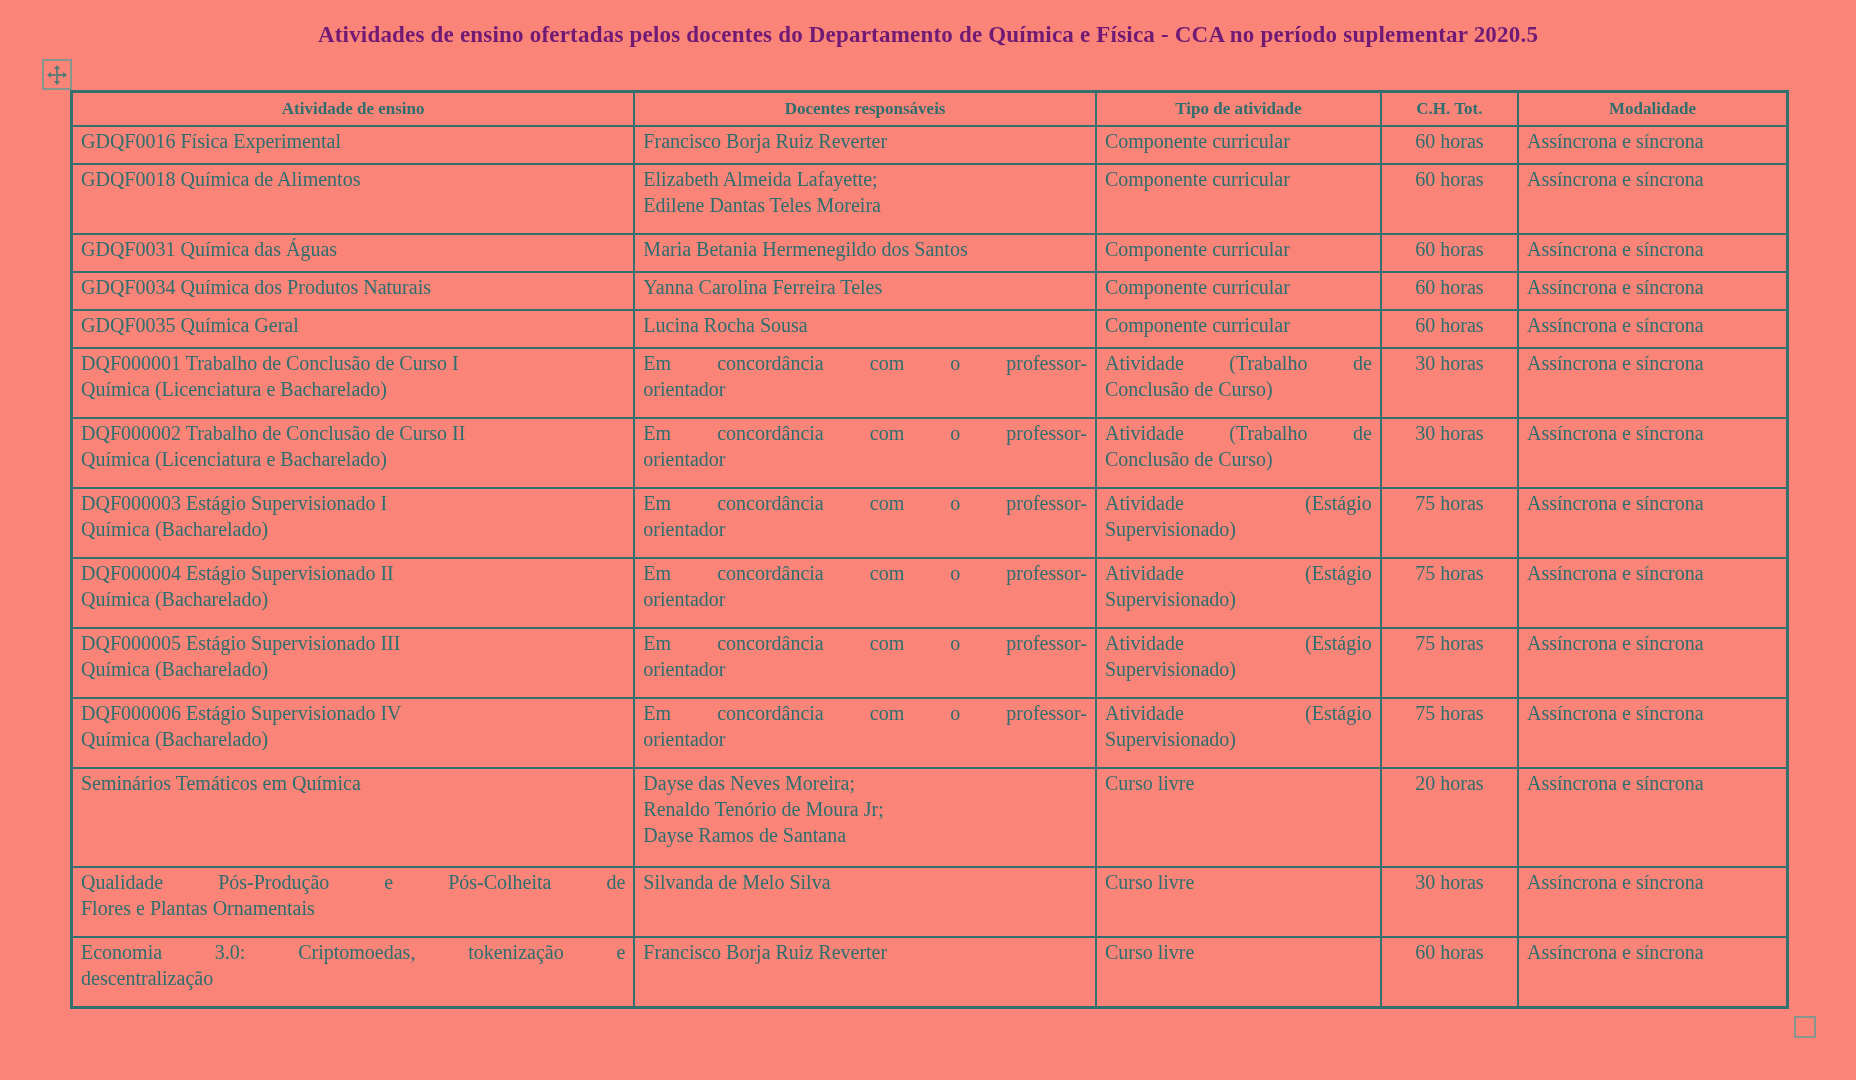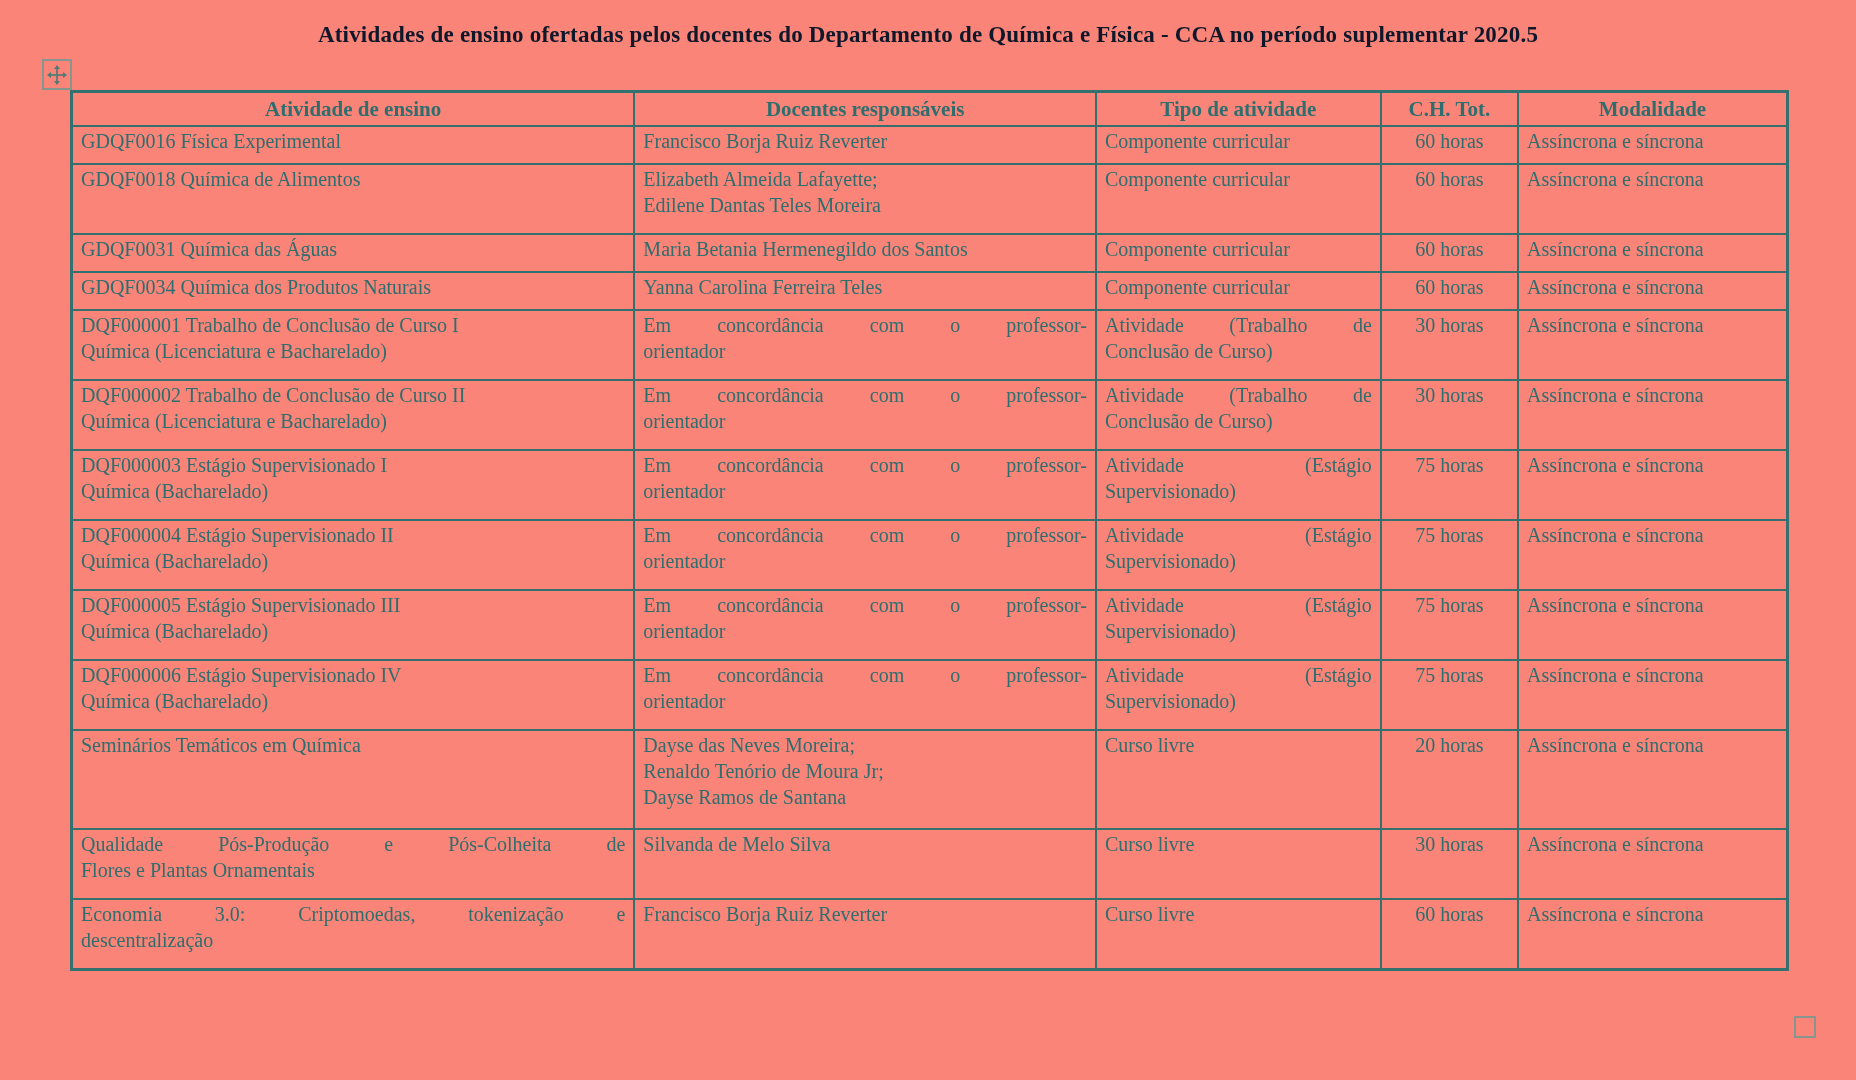--- a/index.html
+++ b/index.html
@@ -6,21 +6,21 @@
   body{
     width:1856px;height:1080px;
     background:#fa8478;
     position:relative;
     overflow:hidden;
     font-family:"Liberation Serif","DejaVu Serif",serif;
   }
   .doc-title{
     position:absolute;top:22px;left:0;width:100%;
     text-align:center;font-weight:bold;font-size:23px;
-    color:#0f172a;letter-spacing:.2px;
+    color:#701a75;letter-spacing:.2px;
   }
   .move-handle{
     position:absolute;left:42px;top:59px;width:30px;height:31px;
     border:2px solid #87958f;box-sizing:border-box;
     display:flex;align-items:center;justify-content:center;
     cursor:move;
   }
   .resize-handle{
     position:absolute;left:1794px;top:1016px;width:22px;height:22px;
     border:2px solid #87958f;box-sizing:border-box;cursor:nwse-resize;
@@ -31,21 +31,21 @@
     font-size:20px;line-height:26px;color:#2e6e6e;
     border:3px solid #357070;
   }
   .activities th,.activities td{
     border:2px solid #357070;
     vertical-align:top;
     padding:1px 8px 3px 8px;
     overflow:hidden;
   }
   .activities th{
-    text-align:center;font-weight:bold;font-size:21px;height:30px;
+    text-align:center;font-weight:bold;font-size:17px;height:30px;
     vertical-align:middle;padding:1px 4px;
   }
   tr.h1 td{height:32px;}
   tr.h2 td{height:64px;}
   tr.h3 td{height:93px;}
   td.ch-cell{text-align:center;padding-left:2px;padding-right:2px;}
   .line{display:block;}
   .jline{text-align:justify;text-align-last:justify;}
   b{font-weight:normal;}
 </style>
@@ -133,20 +133,33 @@
         </td>
         <td>
           <div class="line">Yanna Carolina Ferreira Teles</div>
         </td>
         <td>
           <div class="line">Componente curricular</div>
         </td>
         <td class="ch-cell">60 horas</td>
         <td>Assíncrona e síncrona</td>
       </tr>
+      <tr class="h1">
+        <td>
+          <div class="line"><b>GDQF0035</b><span> Química Geral</span></div>
+        </td>
+        <td>
+          <div class="line">Lucina Rocha Sousa</div>
+        </td>
+        <td>
+          <div class="line">Componente curricular</div>
+        </td>
+        <td class="ch-cell">60 horas</td>
+        <td>Assíncrona e síncrona</td>
+      </tr>
       <tr class="h2">
         <td>
           <div class="line"><b>DQF000001</b><span> Trabalho de Conclusão de Curso I</span></div>
           <div class="line"><b>Química</b><span> (Licenciatura e Bacharelado)</span></div>
         </td>
         <td>
           <div class="line jline">Em concordância com o professor-</div>
           <div class="line">orientador</div>
         </td>
         <td>

